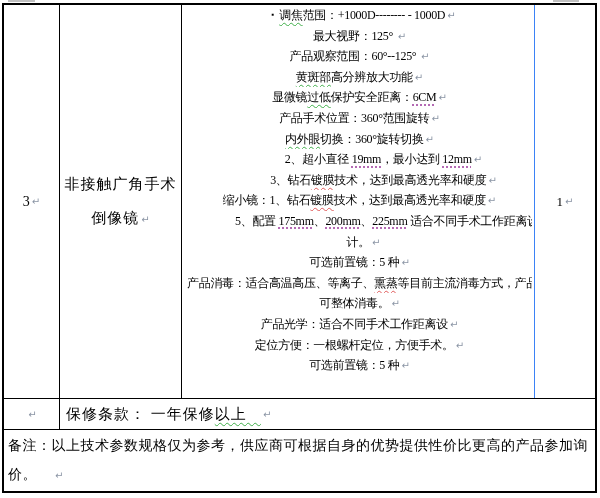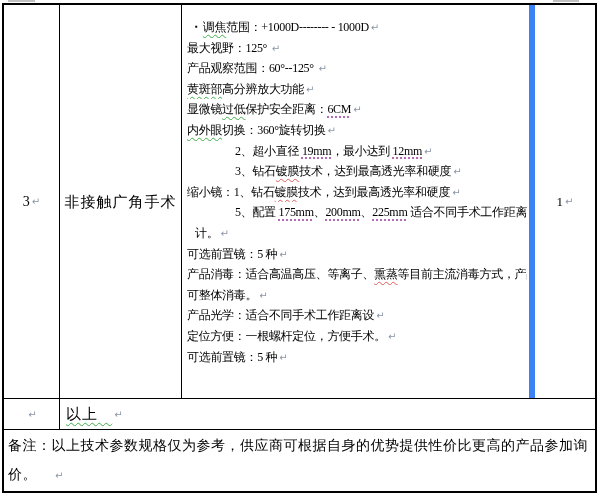--- a/index.html
+++ b/index.html
@@ -23,22 +23,22 @@
   .row-warranty { height:31px; border-top:1px solid #000; }
   .row-note { flex:1; border-top:1px solid #000; display:block;
               padding:1px 4px; font-size:14px; letter-spacing:0.5px; line-height:29px; }
 
   .cell { box-sizing:border-box; overflow:hidden; }
   .c-index { width:56px; border-right:1px solid #000; display:flex;
              align-items:center; justify-content:center; font-size:14px; }
   .c-name  { width:122px; border-right:1px solid #000; display:flex; flex-direction:column;
              justify-content:center; font-size:15px; }
   .name-line { line-height:34px; letter-spacing:1px; text-align:center; }
-  .c-specs { flex:1; border-right:6px solid #3b82f6; padding:12px 2px 0 5px;
-             font-size:12px; letter-spacing:-0.3px; }
+  .c-specs { flex:1; border-right:1px solid #3b82f6; padding:0 2px 0 5px;
+             font-size:12px; letter-spacing:-0.3px;text-align:center; }
   .c-qty   { width:60px; display:flex; align-items:center; justify-content:center; font-size:13px; }
 
   .spec-line { height:20.6px; line-height:20.6px; white-space:pre; overflow:hidden; }
   .ind-b { padding-left:8px; }
   .ind-1 { padding-left:48px; }
   .ind-2 { padding-left:8px; }
   .bullet { font-size:8px; vertical-align:2px; margin-right:5px; letter-spacing:0; }
 
   .u-g { text-decoration-line:underline; text-decoration-style:wavy;
          text-decoration-color:var(--wavy-green); text-decoration-thickness:1px; text-underline-offset:3px; }
@@ -64,27 +64,29 @@
 
   <div class="doc-table">
 
     <div class="row row-item">
       <div class="cell c-index">
         <span>3</span>
           <span class="pilcrow">↵</span>
       </div>
       <div class="cell c-name">
         <div class="name-line">非接触广角手术</div>
+        <div class="name-line"><span>倒像镜</span><span class="pilcrow">↵</span></div>
       </div>
       <div class="cell c-specs" id="specs">
           <div class="spec-line ind-b"><span class="bullet">▪</span><span class="u-g">调焦</span><span>范围：+1000D-------- - 1000D</span><span class="pilcrow">↵</span></div>
           <div class="spec-line"><span>最大视野：125° </span><span class="pilcrow">↵</span></div>
           <div class="spec-line"><span>产品观察范围：60°--125° </span><span class="pilcrow">↵</span></div>
           <div class="spec-line"><span class="u-g">黄斑部</span><span>高分辨放大功能</span><span class="pilcrow">↵</span></div>
           <div class="spec-line"><span>显微镜</span><span class="u-g">过低</span><span>保护安全距离：</span><span class="u-p">6CM</span><span class="pilcrow">↵</span></div>
+          <div class="spec-line"><span>产品手术位置：360°范围旋转</span><span class="pilcrow">↵</span></div>
           <div class="spec-line"><span class="u-g">内外眼</span><span>切换：360°旋转切换</span><span class="pilcrow">↵</span></div>
           <div class="spec-line ind-1"><span>2、超小直径 </span><span class="u-p">19mm</span><span>，最小达到 </span><span class="u-p">12mm</span><span class="pilcrow">↵</span></div>
           <div class="spec-line ind-1"><span>3、钻石</span><span class="u-r">镀膜</span><span>技术，达到最高透光率和硬度</span><span class="pilcrow">↵</span></div>
           <div class="spec-line"><span>缩小镜：1、钻石</span><span class="u-r">镀膜</span><span>技术，达到最高透光率和硬度</span><span class="pilcrow">↵</span></div>
           <div class="spec-line ind-1"><span>5、配置 </span><span class="u-p">175mm</span><span>、</span><span class="u-p">200mm</span><span>、</span><span class="u-p">225mm</span><span> 适合不同手术工作距离设</span></div>
           <div class="spec-line ind-2"><span>计。</span><span class="pilcrow">↵</span></div>
           <div class="spec-line"><span>可选前置镜：5 种</span><span class="pilcrow">↵</span></div>
           <div class="spec-line"><span>产品消毒：适合高温高压、等离子、</span><span class="u-r">熏蒸</span><span>等目前主流消毒方式，产品</span></div>
           <div class="spec-line"><span>可整体消毒。</span><span class="pilcrow">↵</span></div>
           <div class="spec-line"><span>产品光学：适合不同手术工作距离设</span><span class="pilcrow">↵</span></div>
@@ -95,20 +97,21 @@
         <span>1</span>
           <span class="pilcrow">↵</span>
       </div>
     </div>
 
     <div class="row row-warranty">
       <div class="cell c-wleft">
         <span class="pilcrow">↵</span>
       </div>
       <div class="cell c-wtext" id="warranty">
+          <span>保修条款： 一年保修</span>
           <span class="u-g">以上&nbsp;&nbsp;&nbsp;</span>
           <span class="pilcrow">↵</span>
         </div>
     </div>
 
     <div class="row-note">
       <span>备注：以上技术参数规格仅为参考，供应商可根据自身的优势提供性价比更高的产品参加询价。</span><span class="pilcrow note-pilcrow-gap">↵</span>
     </div>
 
   </div>

